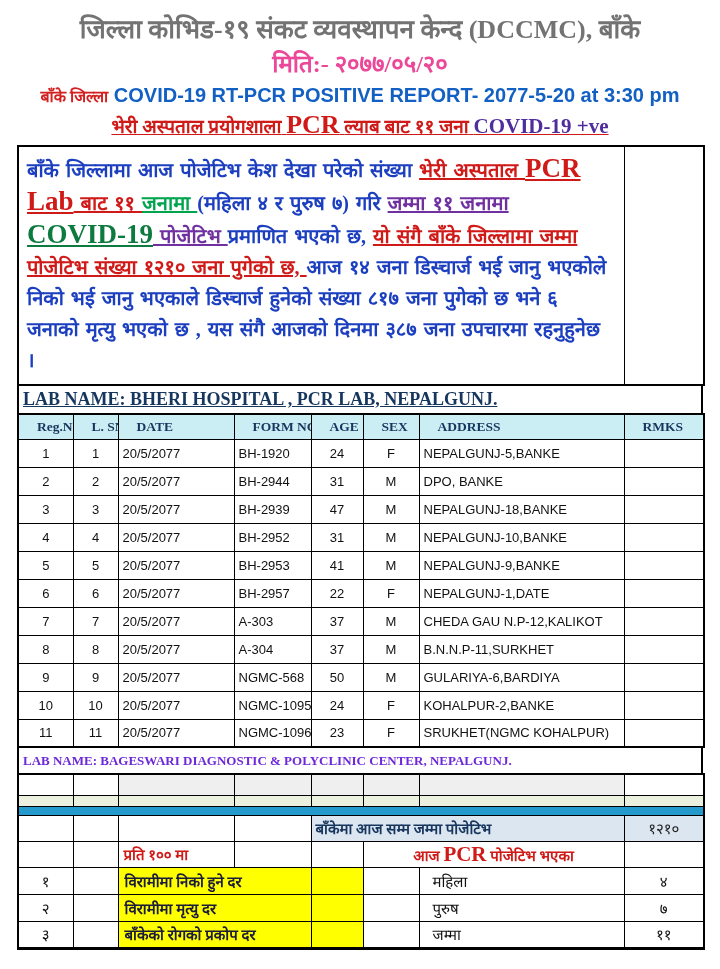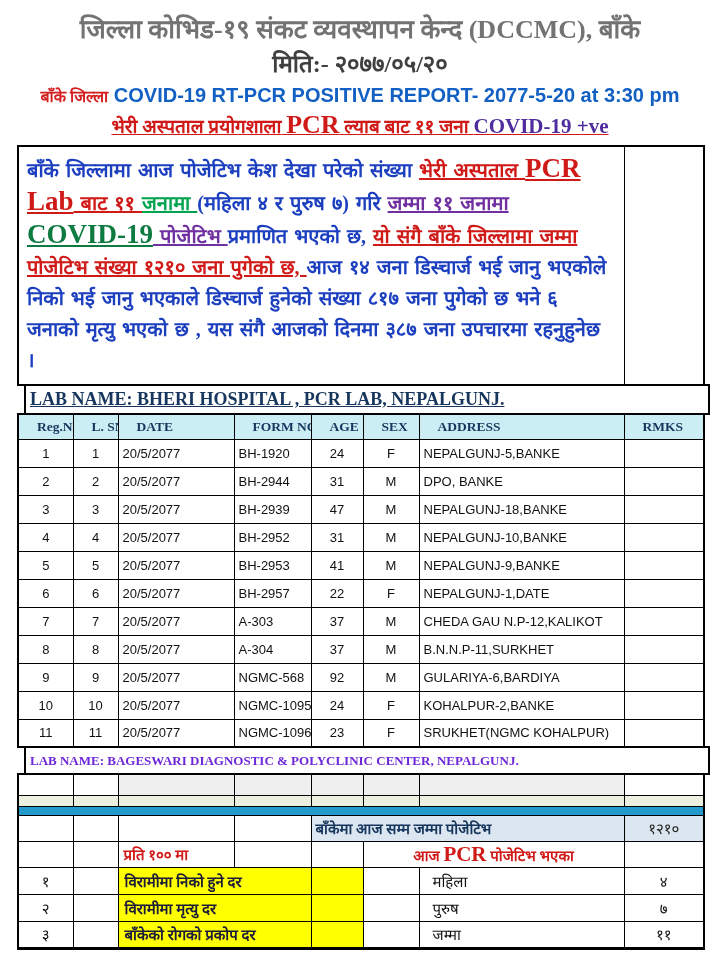--- a/index.html
+++ b/index.html
@@ -5,21 +5,21 @@
   * { margin:0; padding:0; box-sizing:border-box; }
   html,body { background:#ffffff; }
   .page {
     position:relative; width:720px; height:969px; background:#fff;
     font-family:"Liberation Serif","DejaVu Serif",serif;
     padding:12px 17px 0 17px; overflow:hidden;
   }
   
   .hdr { text-align:center; }
   .title { color:#737373; font-size:26px; font-weight:bold; line-height:36px; }
-  .date-line { color:#404040; font-size:24px; font-weight:bold; line-height:33px; }
+  .date-line { color:#ec4899; font-size:24px; font-weight:bold; line-height:33px; }
   .report-line { font-size:20px; font-weight:bold; line-height:28px;
     font-family:"Liberation Sans","DejaVu Sans",sans-serif; color:#1260c4; }
   .report-prefix { color:#d42020; font-size:16px; font-family:"Liberation Serif",serif; }
   .bheri-line { font-size:19px; font-weight:bold; line-height:28px; color:#d01a18; text-decoration:underline; }
   .bheri-line .pcr-big { font-size:26px; }
   .covid-ve { color:#4f2d9e; font-size:21px; font-family:"Liberation Serif",serif; }
   
   .stack { width:686px; margin-top:4px; }
   table { border-collapse:collapse; table-layout:fixed; width:686px; }
   td, th { border:1px solid #000; overflow:hidden; white-space:nowrap; }
@@ -27,21 +27,21 @@
   .para-table { border:2px solid #000; }
   .para-cell { padding:6px 10px 8px 8px; white-space:normal; vertical-align:top; }
   .para { font-size:20px; font-weight:bold; line-height:31px; word-spacing:2px; }
   .seg-blue   { color:#1c3fc0; }
   .seg-red-u  { color:#d01a18; text-decoration:underline; }
   .seg-big-latin { color:#d01a18; text-decoration:underline; font-size:27px; }
   .seg-green-u { color:#00a34e; text-decoration:underline; }
   .seg-covid  { color:#0d7a40; text-decoration:underline; font-size:27px; }
   .seg-purple-u { color:#7030a0; text-decoration:underline; }
   
-  .lab-table { border:2px solid #000; margin-top:-2px;margin-left:7px; }
+  .lab-table { border:2px solid #000; margin-top:-2px; }
   .lab-cell { padding:2px 4px; }
   .lab1 { color:#17365d; font-size:18px; font-weight:bold; text-decoration:underline; line-height:23px; }
   .lab2 { color:#6d28d9; font-size:13px; font-weight:bold; line-height:21px; }
   
   .main-table { border:2px solid #000; margin-top:-2px; }
   .main-table th { background:#cbedf4; color:#17365d; font-size:13.5px; font-weight:bold;
     height:25px; text-align:left; padding:2px 18px; }
   .main-table th.c { text-align:center; }
   .main-table td { height:28px; font-family:"Liberation Sans","DejaVu Sans",sans-serif;
     font-size:13px; color:#111; padding:2px 4px; }
@@ -210,21 +210,21 @@
         <td class="ctr">37</td>
         <td class="ctr">M</td>
         <td>B.N.N.P-11,SURKHET</td>
         <td></td>
       </tr>
       <tr>
         <td class="ctr">9</td>
         <td class="ctr">9</td>
         <td>20/5/2077</td>
         <td>NGMC-568</td>
-        <td class="ctr">92</td>
+        <td class="ctr">50</td>
         <td class="ctr">M</td>
         <td>GULARIYA-6,BARDIYA</td>
         <td></td>
       </tr>
       <tr>
         <td class="ctr">10</td>
         <td class="ctr">10</td>
         <td>20/5/2077</td>
         <td>NGMC-1095</td>
         <td class="ctr">24</td>

